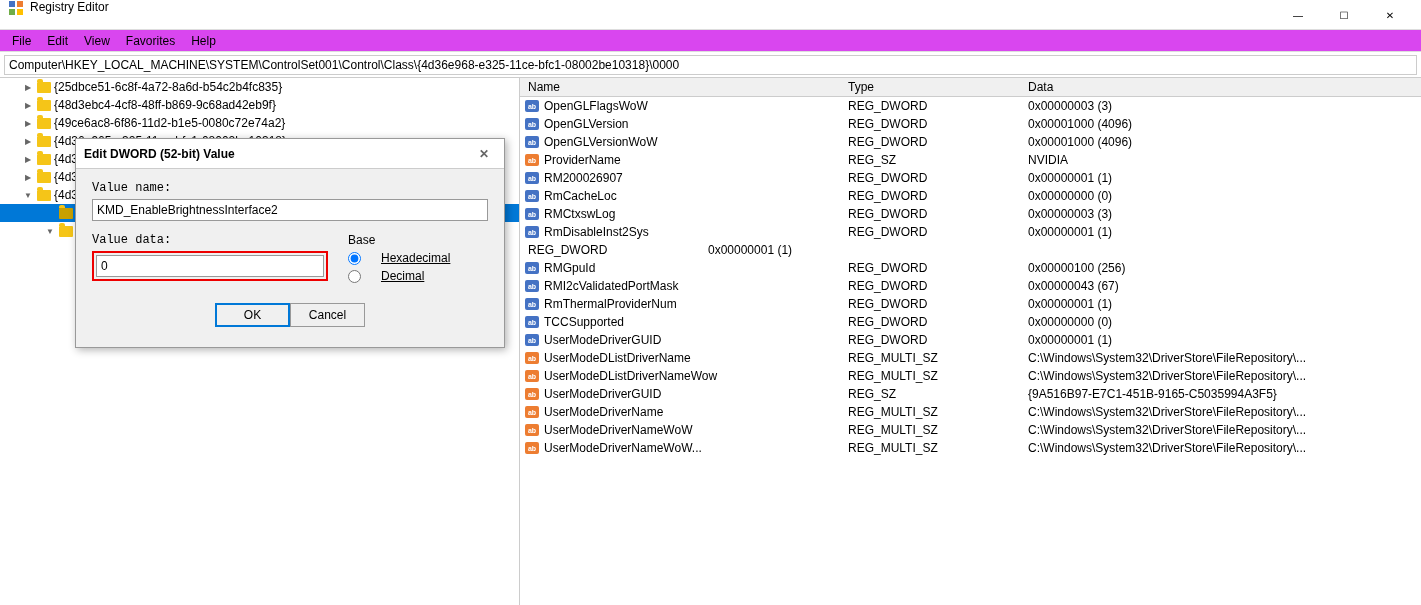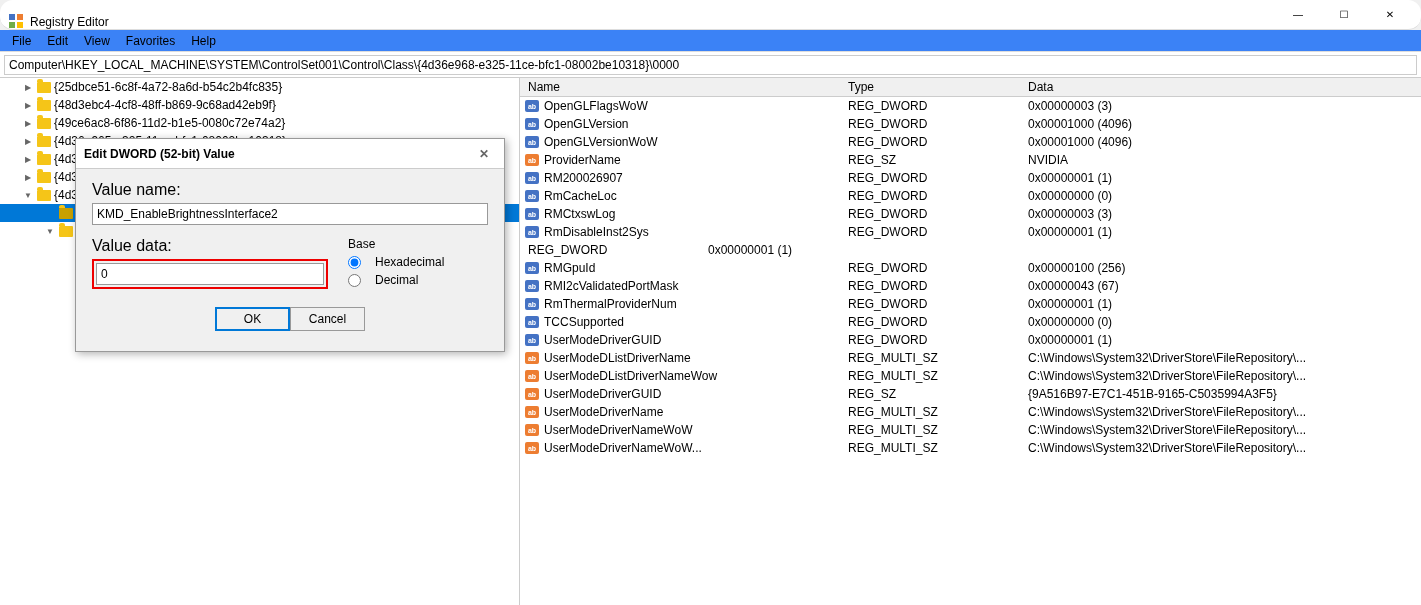--- a/index.html
+++ b/index.html
@@ -11,24 +11,23 @@
       height: 605px;
       overflow: hidden;
       user-select: none;
     }
 
     
     .title-bar {
       height: 30px;
       background: #fff;
       display: flex;
-      align-items: flex-end;
+      align-items: flex-start;
       padding: 0 8px;
       border-bottom: 1px solid #ddd;
-      border-radius: 13px;
     }
     .title-bar-icon {
       width: 16px;
       height: 16px;
       margin-right: 6px;
     }
     .title-bar-title {
       font-size: 12px;
       color: #000;
       flex: 1;
@@ -45,21 +44,21 @@
       justify-content: center;
       font-size: 10px;
       cursor: pointer;
       background: transparent;
       border: none;
     }
 
     
     .menu-bar {
       height: 22px;
-      background: #3b82f6;
+      background: #d946ef;
       display: flex;
       align-items: center;
       padding: 0 4px;
       border-bottom: 1px solid #ddd;
     }
     .menu-item {
       padding: 2px 8px;
       cursor: pointer;
       font-size: 12px;
     }
@@ -242,22 +241,23 @@
       align-items: center;
       justify-content: center;
       cursor: pointer;
       font-size: 12px;
       color: #666;
     }
     .dialog-body {
       padding: 12px 16px;
     }
     .dialog-label {
-      font-size: 16px;
+      font-size: 12px;
       margin-bottom: 4px;
+      font-family: Liberation Mono, monospace;
     }
     .dialog-input {
       width: 100%;
       height: 22px;
       border: 1px solid #999;
       padding: 2px 4px;
       font-size: 12px;
       background: #fff;
       margin-bottom: 12px;
     }
@@ -284,23 +284,24 @@
     .base-group {
       width: 140px;
     }
     .base-title {
       font-size: 12px;
       margin-bottom: 4px;
     }
     .radio-item {
       display: flex;
       align-items: center;
-      gap: 14px;
+      gap: 20px;
       margin-bottom: 4px;
       font-size: 12px;
+      text-decoration: underline;
     }
     .dialog-buttons {
       display: flex;
       justify-content: center;
       gap: 0;
       padding-top: 4px;
       padding-bottom: 8px;
     }
     .dialog-btn {
       width: 75px;

